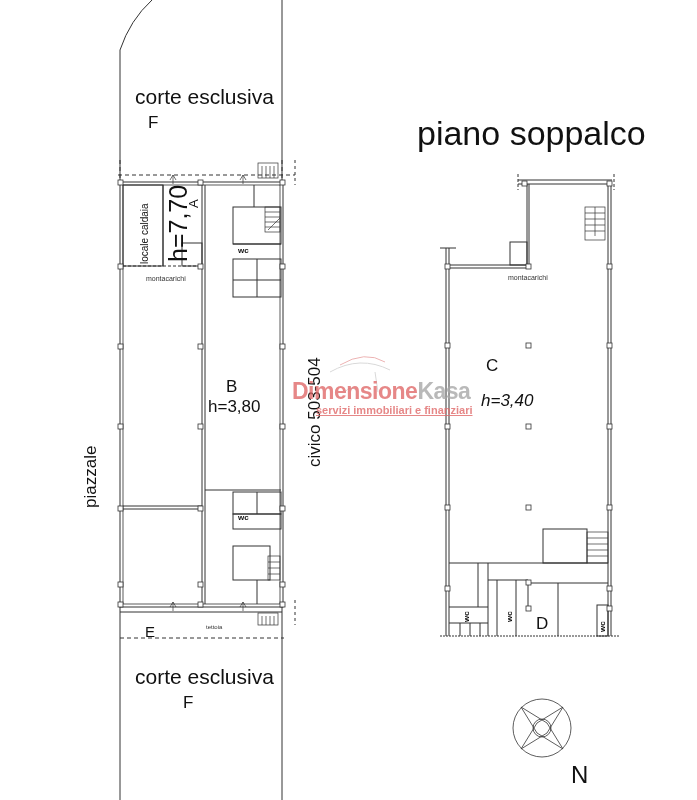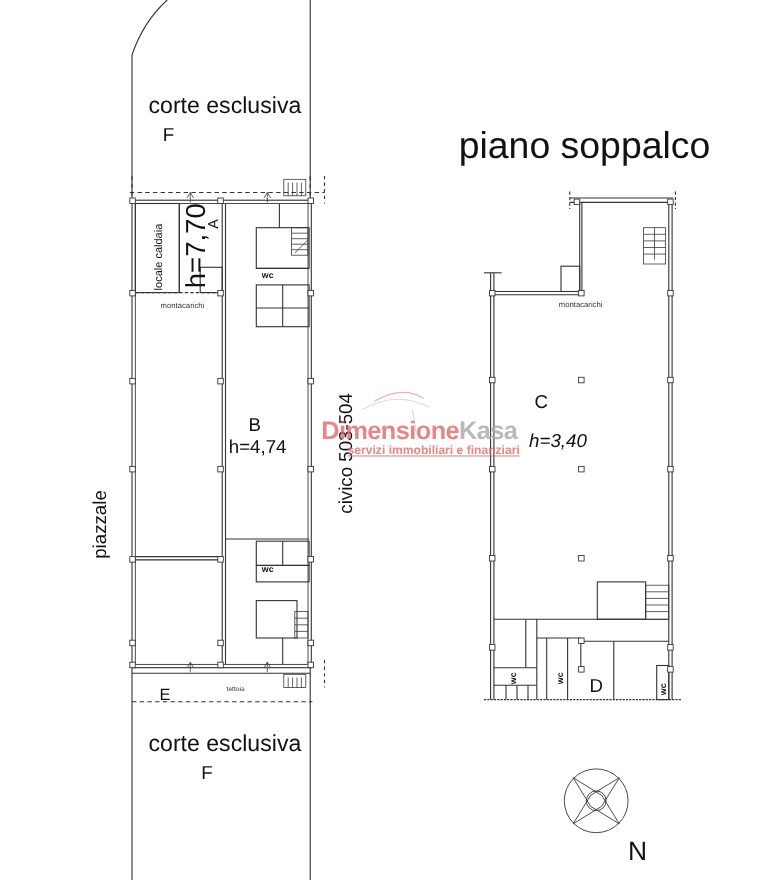--- a/index.html
+++ b/index.html
@@ -220,21 +220,21 @@
 </div>
 <div class="lbl" style="left:187px; top:208px; font-size:13px;">
   <span class="vert" style="display:inline-block;">A</span>
 </div>
 
 <div class="lbl tiny" style="left:146px; top:275px;">montacarichi</div>
 <div class="lbl wc" style="left:238px; top:247px;">wc</div>
 <div class="lbl wc" style="left:238px; top:514px;">wc</div>
 
 <div class="lbl mid" style="left:226px; top:378px;">B</div>
-<div class="lbl mid" style="left:208px; top:398px;">h=4,74</div>
+<div class="lbl mid" style="left:208px; top:398px;">h=3,80</div>
 
 <div class="lbl" style="left:82px; top:508px; font-size:17px;">
   <span class="vert" style="display:inline-block;">piazzale</span>
 </div>
 <div class="lbl" style="left:306px; top:467px; font-size:17px;">
   <span class="vert" style="display:inline-block;">civico 503-504</span>
 </div>
 
 <div class="lbl" style="left:145px; top:624px; font-size:15px;">E</div>
 <div class="lbl tiny" style="left:206px; top:624px; font-size:6px;">tettoia</div>

